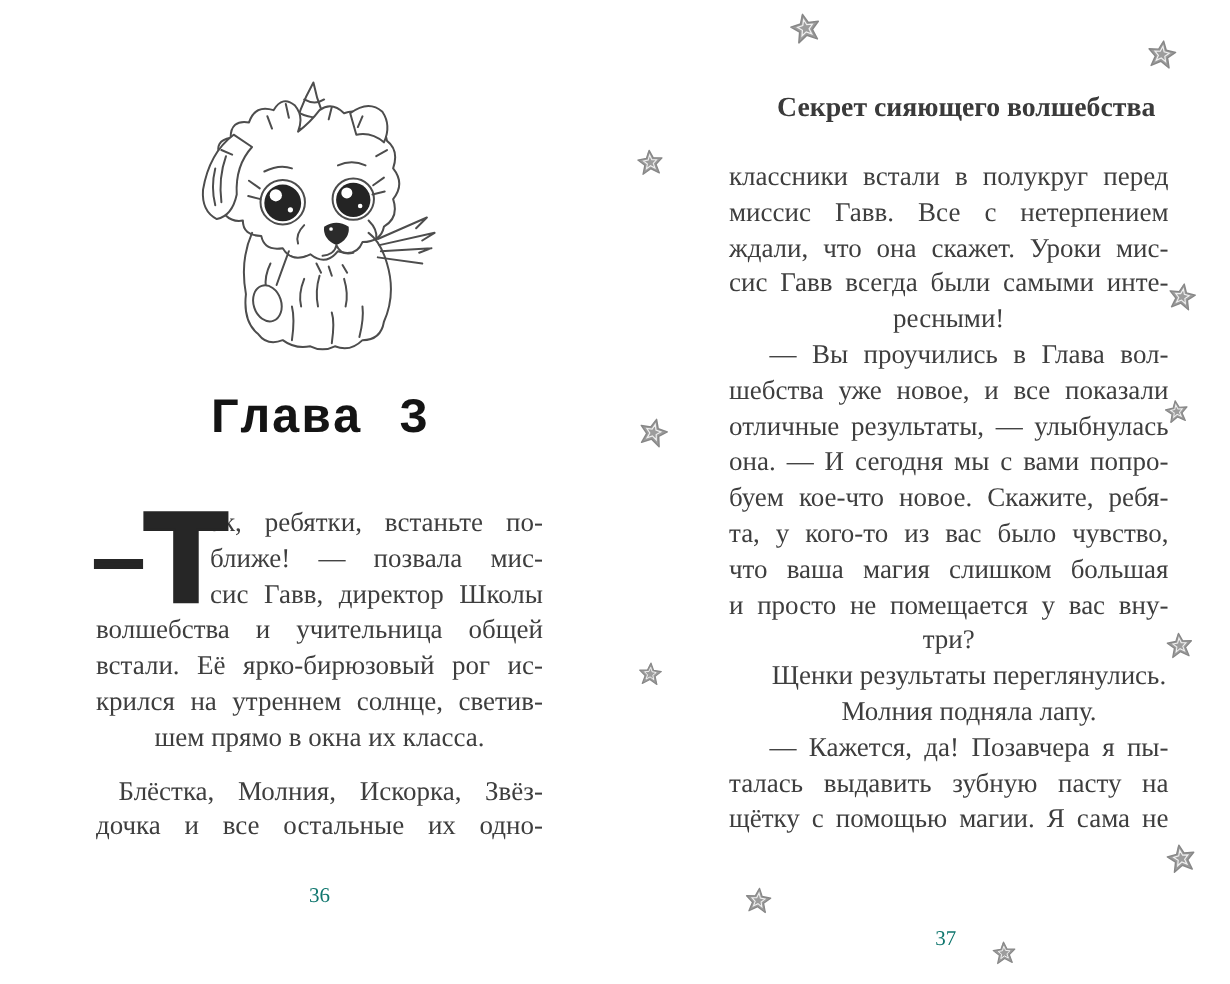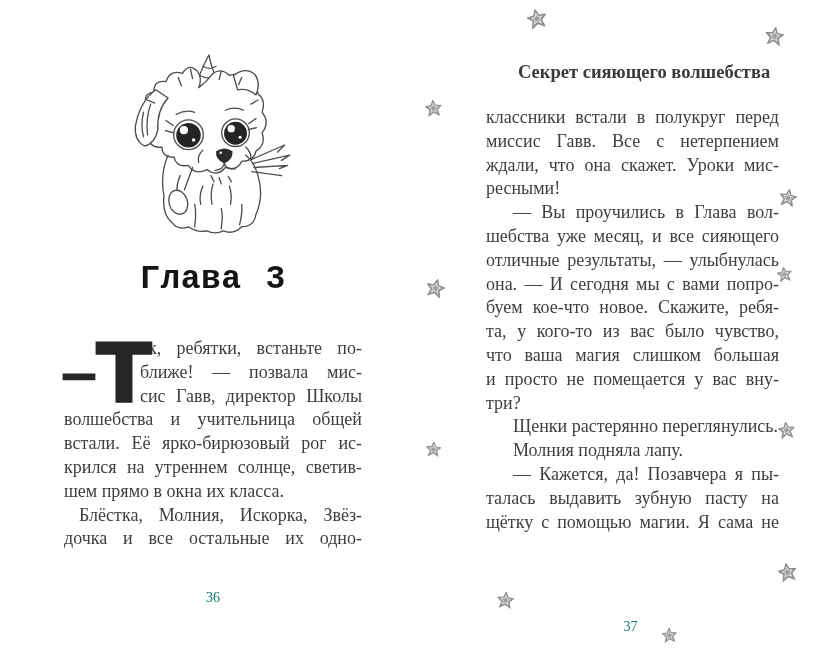--- a/index.html
+++ b/index.html
@@ -7,24 +7,24 @@
     width:820px;height:656px;position:relative;overflow:hidden;
     background:#ffffff;
     font-family:"Liberation Serif", serif;
   }
   .page-body{position:absolute;color:#3e3e3e;font-size:18px;}
   .pg-left{left:64px;top:337px;width:298px;}
   .pg-right{left:459px;top:106px;width:293px;margin-left:27px;}
   .para{margin:0;}
   .line{
     line-height:23.8px;height:23.8px;white-space:nowrap;
-    text-align:left;
+    text-align:center;
   }
   .line.just{text-align:justify;text-align-last:justify;}
-  .pg-left .ind{padding-left:15px;}
+  .pg-left .ind{padding-left:15px;margin-top:12px;}
   .pg-right .ind{padding-left:27px;}
 
   .dc-wrap{float:left;width:76px;height:71px;position:relative;}
   .dc-dash{
     position:absolute;left:-2px;top:20px;
     font-family:"DejaVu Sans",sans-serif;font-weight:bold;font-size:34px;line-height:34px;
     color:#262626;-webkit-text-stroke:2.4px #262626;
   }
   .dc-letter{
     position:absolute;left:32px;top:-4px;
@@ -141,35 +141,36 @@
 
 <div class="page-number left">36</div>
 
 <div class="running-header">Секрет сияющего волшебства</div>
 
 <div id="right-body" class="page-body pg-right">
     <div class="para">
       <div class="line just">классники встали в полукруг перед</div>
       <div class="line just">миссис Гавв. Все с нетерпением</div>
       <div class="line just">ждали, что она скажет. Уроки мис-</div>
+      <div class="line just">сис Гавв всегда были самыми инте-</div>
       <div class="line">ресными!</div>
     </div>
     <div class="para">
       <div class="line just ind">— Вы проучились в Глава вол-</div>
-      <div class="line just">шебства уже месяц, и все сияющего</div>
+      <div class="line just">шебства уже новое, и все показали</div>
       <div class="line just">отличные результаты, — улыбнулась</div>
       <div class="line just">она. — И сегодня мы с вами попро-</div>
       <div class="line just">буем кое-что новое. Скажите, ребя-</div>
       <div class="line just">та, у кого-то из вас было чувство,</div>
       <div class="line just">что ваша магия слишком большая</div>
       <div class="line just">и просто не помещается у вас вну-</div>
       <div class="line">три?</div>
     </div>
     <div class="para">
-      <div class="line ind">Щенки растерянно переглянулись.</div>
+      <div class="line ind">Щенки результаты переглянулись.</div>
     </div>
     <div class="para">
       <div class="line ind">Молния подняла лапу.</div>
     </div>
     <div class="para">
       <div class="line just ind">— Кажется, да! Позавчера я пы-</div>
       <div class="line just">талась выдавить зубную пасту на</div>
       <div class="line just">щётку с помощью магии. Я сама не</div>
     </div>
   </div>

